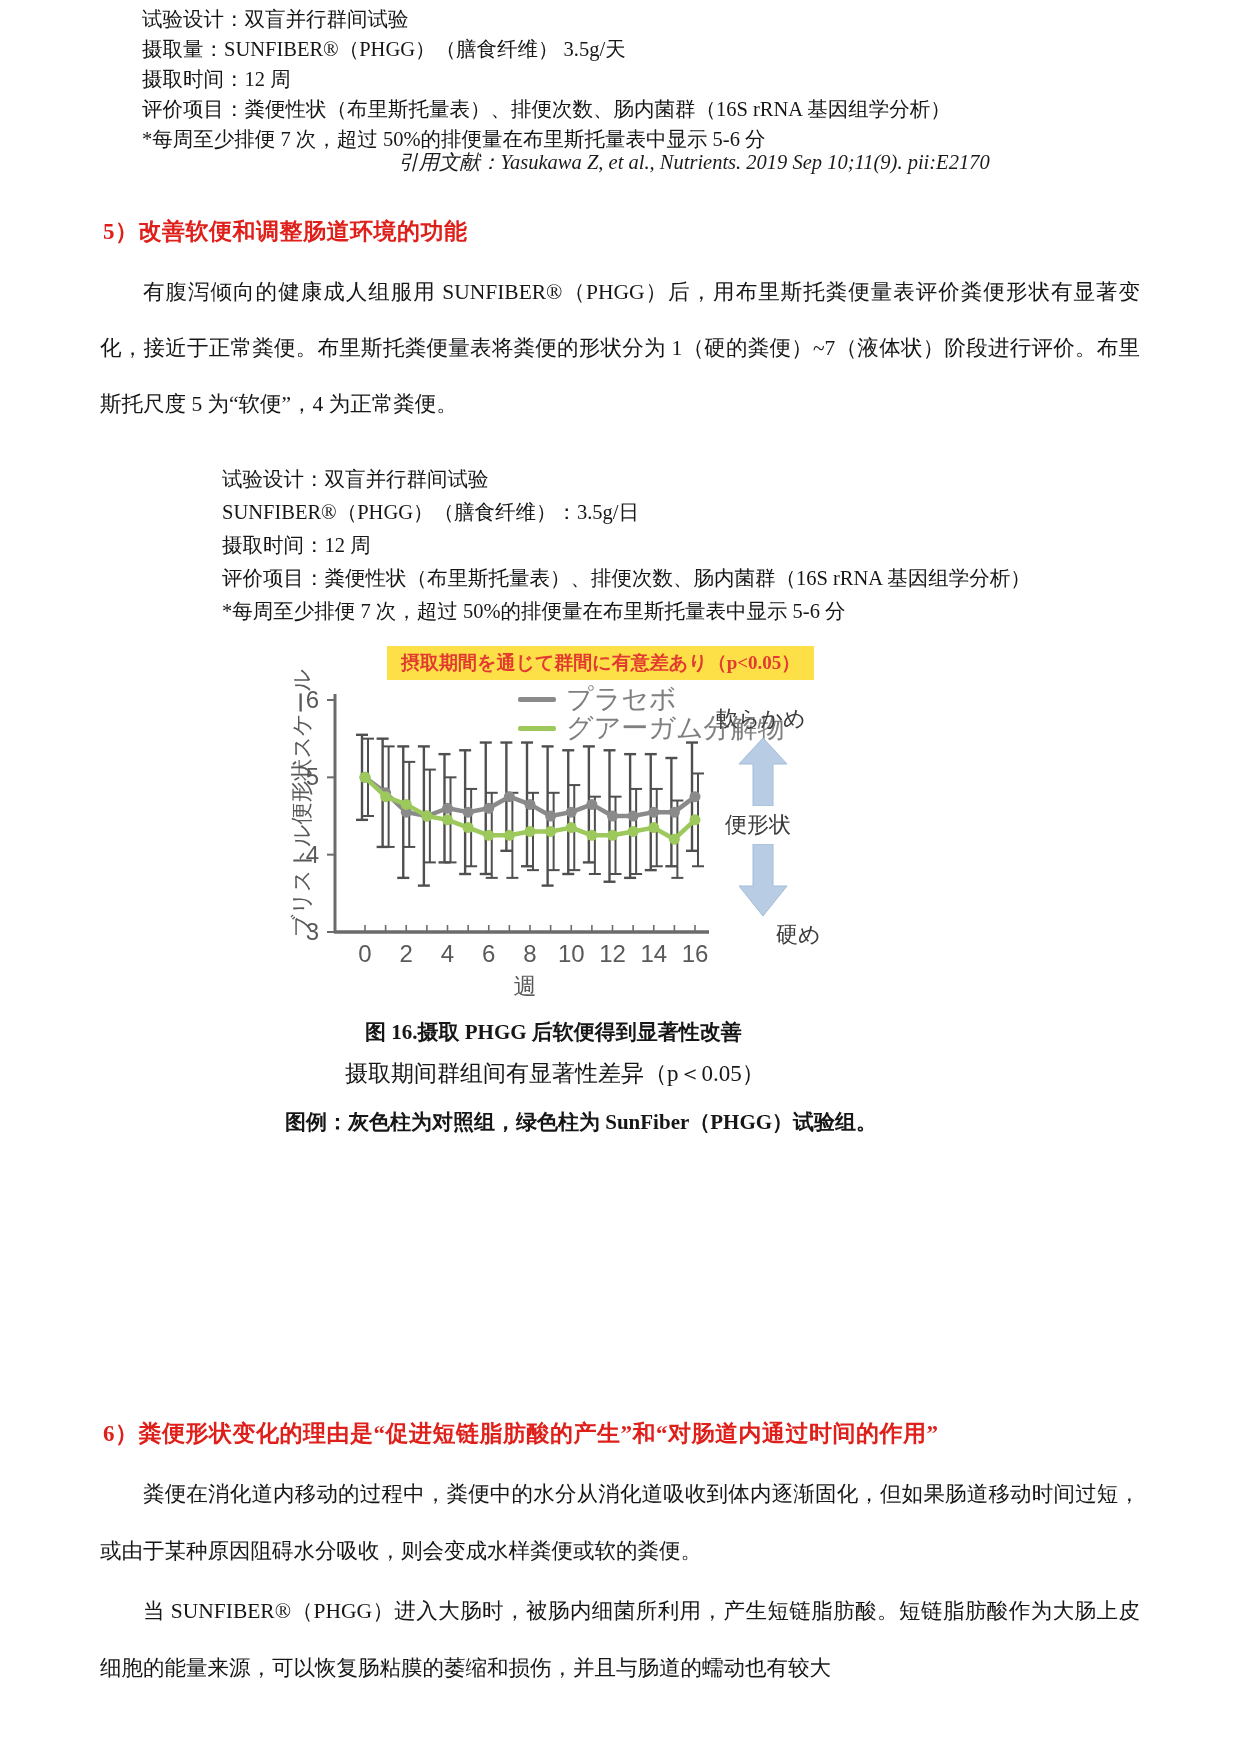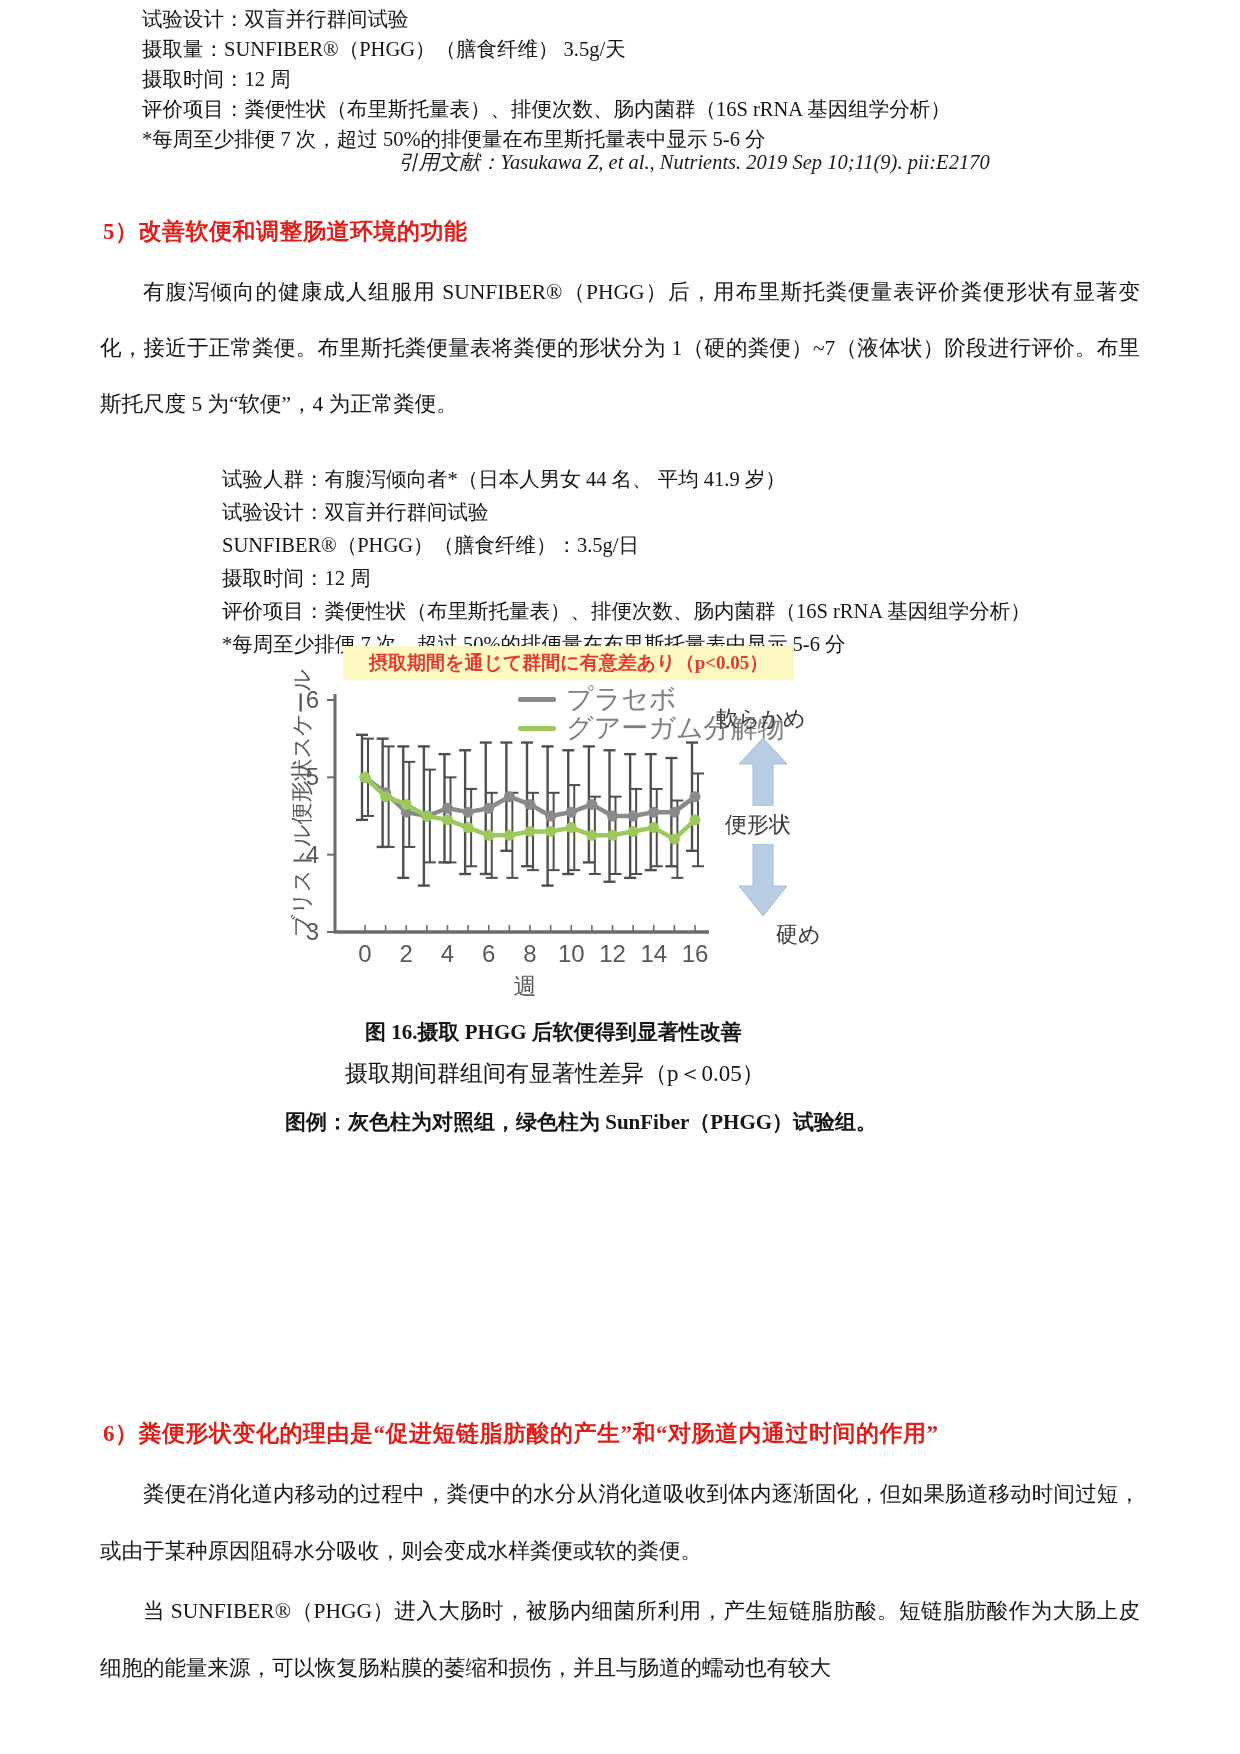--- a/index.html
+++ b/index.html
@@ -13,21 +13,21 @@
   }
   .abs{position:absolute;}
   .sb{font-size:20.5px;line-height:30px;white-space:nowrap;}
   .sb div{margin:0;}
   .cite{font-style:italic;font-size:20.5px;white-space:nowrap;color:#1a1a1a;}
   .red-heading{font-size:23px;font-weight:bold;color:#de1f1a;white-space:nowrap;letter-spacing:0.5px;}
   .body-para{font-size:21.5px;line-height:56px;text-align:justify;text-indent:2em;}
   .body-para6{font-size:21.5px;line-height:57px;text-align:justify;text-indent:2em;}
   .banner{
     font-size:19px;font-weight:bold;color:#e23a30;
-    background:#fef9c3;padding:4px 26px;white-space:nowrap;
+    background:#fde047;padding:4px 14px;white-space:nowrap;margin-left:44px;
   }
   .legend-row{display:flex;align-items:center;gap:10px;white-space:nowrap;}
   .legend-swatch{display:inline-block;width:38px;height:5px;border-radius:2px;}
   .legend-label{font-size:27px;color:#7f7f7f;}
   .side-label{font-size:22px;color:#3a3a3a;white-space:nowrap;}
   .cap-fig{font-size:21px;font-weight:bold;white-space:nowrap;}
   .cap-sig{font-size:23px;white-space:nowrap;}
   .cap-note{font-size:21px;font-weight:bold;white-space:nowrap;}
   .ylabel{
     font-size:22px;color:#595959;white-space:nowrap;text-align:center;
@@ -46,21 +46,20 @@
     <div>摄取时间：12 周</div>
     <div>评价项目：粪便性状（布里斯托量表）、排便次数、肠内菌群（16S rRNA 基因组学分析）</div>
     <div>*每周至少排便 7 次，超过 50%的排便量在布里斯托量表中显示 5-6 分</div>
   </div>
   <div class="abs cite" style="left:398px;top:148px;">引用文献：Yasukawa Z, et al., Nutrients. 2019 Sep 10;11(9). pii:E2170</div>
 
   <div class="abs red-heading" style="left:103px;top:216px;">5）改善软便和调整肠道环境的功能</div>
   <div class="abs body-para" style="left:100px;top:264px;width:1040px;">有腹泻倾向的健康成人组服用 SUNFIBER®（PHGG）后，用布里斯托粪便量表评价粪便形状有显著变化，接近于正常粪便。布里斯托粪便量表将粪便的形状分为 1（硬的粪便）~7（液体状）阶段进行评价。布里斯托尺度 5 为“软便”，4 为正常粪便。</div>
 
   <div class="abs sb" style="left:222px;top:463px;line-height:33px;">
-    <div>试验人群：有腹泻倾向者*（日本人男女 44 名、 平均 41.9 岁）</div>
     <div>试验设计：双盲并行群间试验</div>
     <div>SUNFIBER®（PHGG）（膳食纤维）：3.5g/日</div>
     <div>摄取时间：12 周</div>
     <div>评价项目：粪便性状（布里斯托量表）、排便次数、肠内菌群（16S rRNA 基因组学分析）</div>
     <div>*每周至少排便 7 次，超过 50%的排便量在布里斯托量表中显示 5-6 分</div>
   </div>
 
   <div class="abs banner" style="left:343px;top:646px;">摂取期間を通じて群間に有意差あり（p&lt;0.05）</div>
 
   <div class="abs legend-row" style="left:518px;top:681px;">

